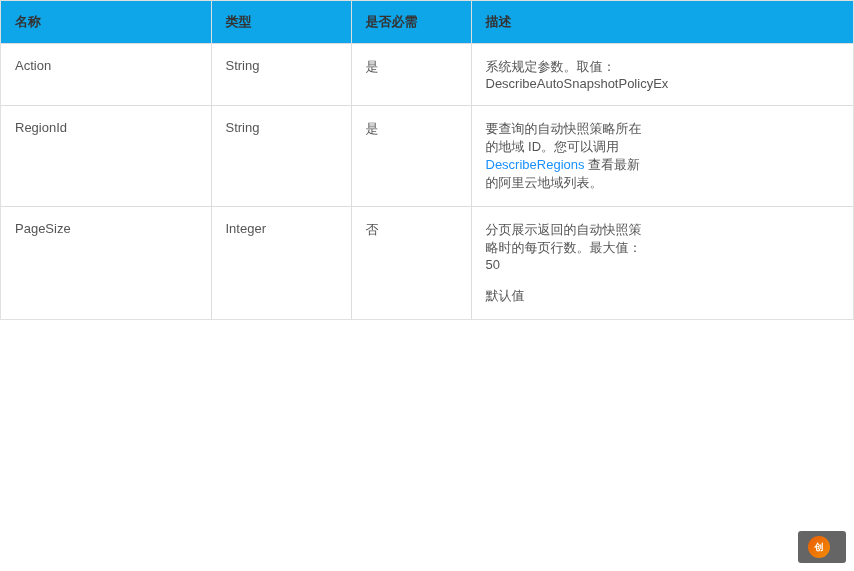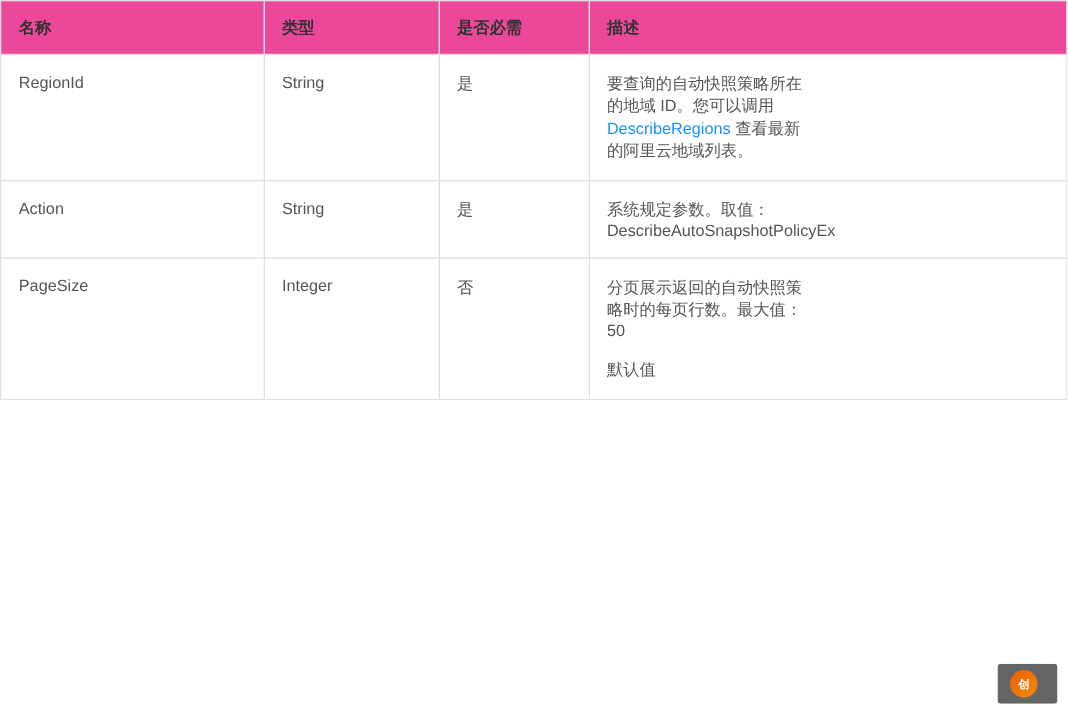--- a/index.html
+++ b/index.html
@@ -11,21 +11,21 @@
     }
     .table-container {
       width: 854px;
       border: 1px solid #e0e0e0;
     }
     table {
       width: 100%;
       border-collapse: collapse;
     }
     thead tr {
-      background: #ec4899;
+      background: #0ea5e9;
     }
     thead th {
       padding: 12px 14px;
       text-align: left;
       font-weight: bold;
       border-bottom: 1px solid #ddd;
       border-right: 1px solid #ddd;
       color: #333;
     }
     thead th:last-child {
@@ -67,30 +67,30 @@
     <thead>
       <tr>
         <th class="col-name">名称</th>
         <th class="col-type">类型</th>
         <th class="col-required">是否必需</th>
         <th class="col-desc">描述</th>
       </tr>
     </thead>
     <tbody id="table-body">
     <tr>
+          <td class="col-name">Action</td>
+          <td class="col-type">String</td>
+          <td class="col-required">是</td>
+          <td class="col-desc">系统规定参数。取值：<br>DescribeAutoSnapshotPolicyEx</td>
+        </tr>
+        <tr>
           <td class="col-name">RegionId</td>
           <td class="col-type">String</td>
           <td class="col-required">是</td>
           <td class="col-desc">要查询的自动快照策略所在<br>的地域 ID。您可以调用<br><a class="link" href="#">DescribeRegions</a> 查看最新<br>的阿里云地域列表。</td>
-        </tr>
-        <tr>
-          <td class="col-name">Action</td>
-          <td class="col-type">String</td>
-          <td class="col-required">是</td>
-          <td class="col-desc">系统规定参数。取值：<br>DescribeAutoSnapshotPolicyEx</td>
         </tr>
         <tr>
           <td class="col-name">PageSize</td>
           <td class="col-type">Integer</td>
           <td class="col-required">否</td>
           <td class="col-desc">分页展示返回的自动快照策<br>略时的每页行数。最大值：<br>50<br><br>默认值</td>
         </tr>
       </tbody>
   </table>
 </div>

